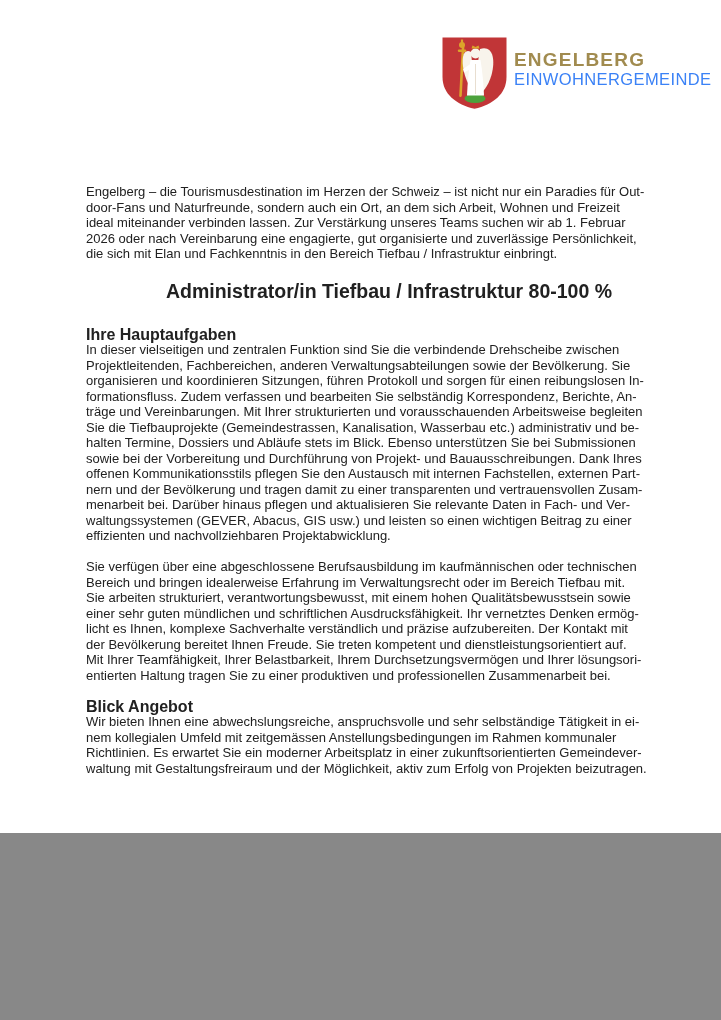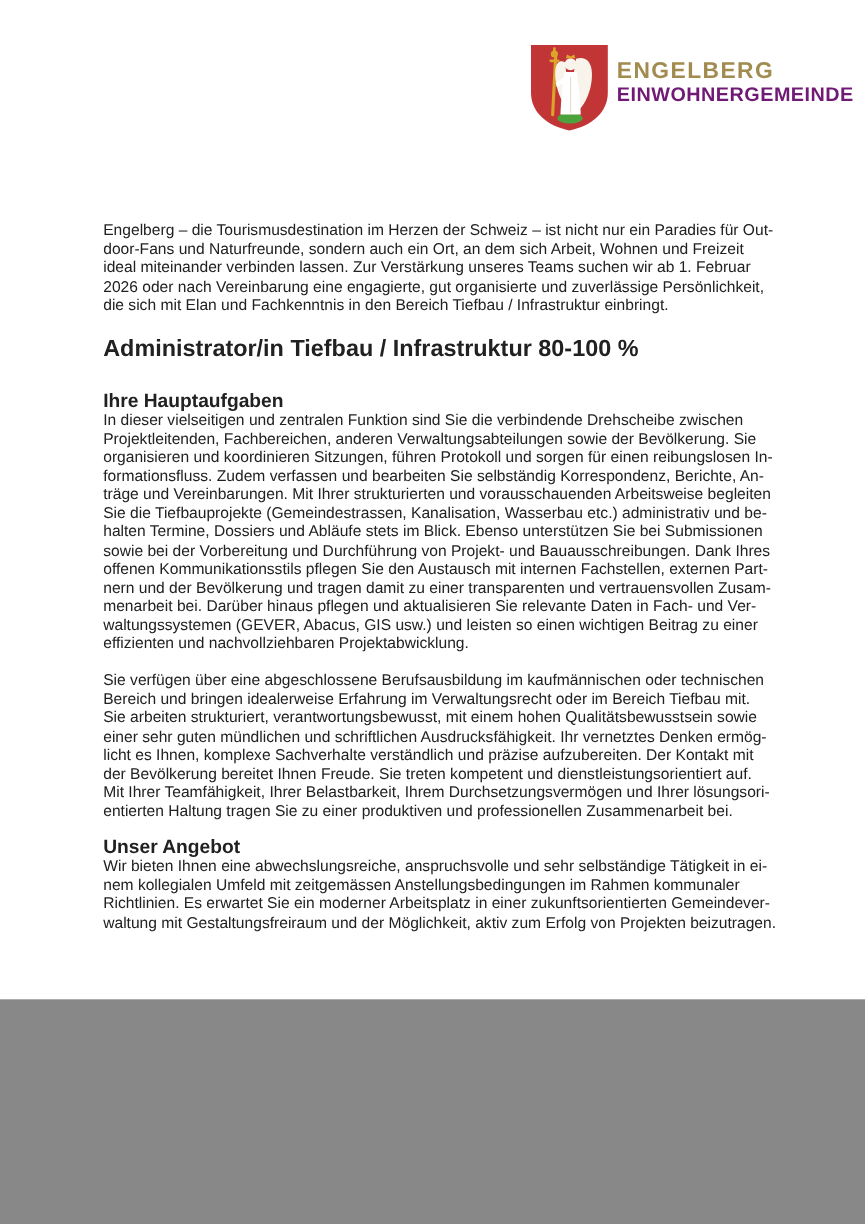--- a/index.html
+++ b/index.html
@@ -27,42 +27,43 @@
   .org-name {
     font-size: 19px;
     font-weight: bold;
     letter-spacing: 1.2px;
     color: #a18b4f;
     line-height: 21px;
     white-space: nowrap;
   }
   .org-subtitle {
     font-size: 16.5px;
-    font-weight: 700;
+    font-weight: 400;
     letter-spacing: 0.4px;
-    color: #701a75;
+    color: #3b82f6;
     line-height: 19px;
     white-space: nowrap;
   }
 
   
   .content {
     position: absolute;
     top: 184px;
     left: 86px;
     width: 606px;
     font-size: 13px;
     line-height: 15.5px;
   }
   .para { white-space: pre; margin: 0; }
   .doc-title {
     margin: 17px 0 0 0;
     font-size: 19.5px;
     line-height: 24px;
     font-weight: bold;
+    text-align: center;
     white-space: nowrap;
   }
   .section-first { margin-top: 24px; }
   .section { margin-top: 15.5px; }
   .section-heading {
     font-weight: bold;
     margin: 0;
     font-size: 16px;
     line-height: 15.5px;
   }
@@ -137,21 +138,21 @@
 Bereich und bringen idealerweise Erfahrung im Verwaltungsrecht oder im Bereich Tiefbau mit.
 Sie arbeiten strukturiert, verantwortungsbewusst, mit einem hohen Qualitätsbewusstsein sowie
 einer sehr guten mündlichen und schriftlichen Ausdrucksfähigkeit. Ihr vernetztes Denken ermög-
 licht es Ihnen, komplexe Sachverhalte verständlich und präzise aufzubereiten. Der Kontakt mit
 der Bevölkerung bereitet Ihnen Freude. Sie treten kompetent und dienstleistungsorientiert auf.
 Mit Ihrer Teamfähigkeit, Ihrer Belastbarkeit, Ihrem Durchsetzungsvermögen und Ihrer lösungsori-
 entierten Haltung tragen Sie zu einer produktiven und professionellen Zusammenarbeit bei.</p>
     </div>
 
     <div class="section">
-      <p class="section-heading">Unser Angebot</p>
+      <p class="section-heading">Blick Angebot</p>
       <p class="para">Wir bieten Ihnen eine abwechslungsreiche, anspruchsvolle und sehr selbständige Tätigkeit in ei-
 nem kollegialen Umfeld mit zeitgemässen Anstellungsbedingungen im Rahmen kommunaler
 Richtlinien. Es erwartet Sie ein moderner Arbeitsplatz in einer zukunftsorientierten Gemeindever-
 waltung mit Gestaltungsfreiraum und der Möglichkeit, aktiv zum Erfolg von Projekten beizutragen.</p>
     </div>
 
 
 
   </div>
 </div>

